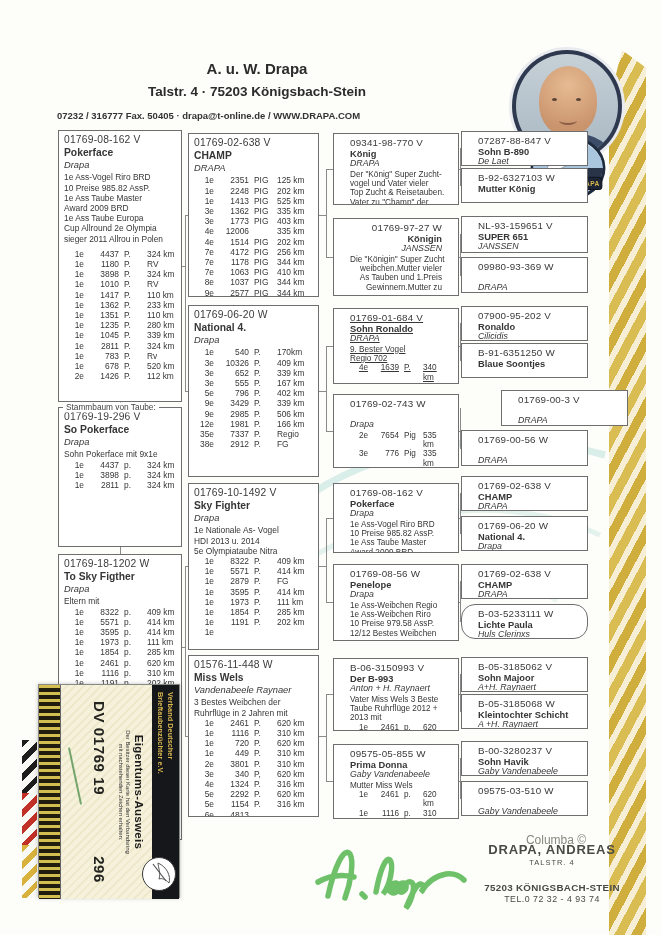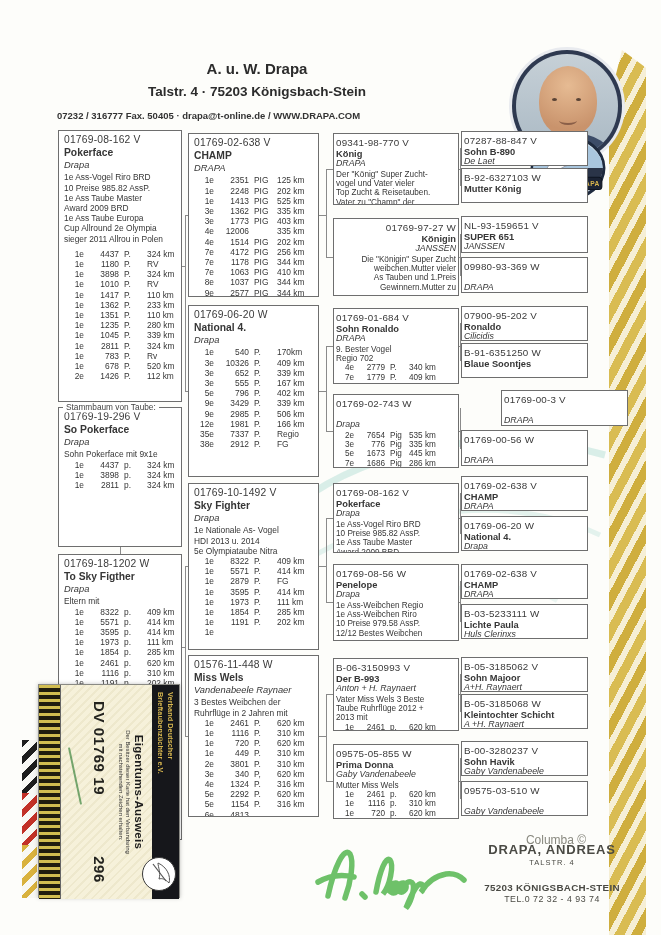--- a/index.html
+++ b/index.html
@@ -32,21 +32,21 @@
   .head::after{content:"";position:absolute;left:20px;top:50px;width:18px;height:7px;
         border-bottom:2px solid #8a5f48;border-radius:0 0 50% 50%;}
   .shoulders{position:absolute;left:6px;bottom:-6px;width:92px;height:32px;
         border-radius:50% 50% 0 0/90% 90% 0 0;background:#3c4c68;}
 
   .badge{position:absolute;left:529px;top:136px;width:78px;height:66px;}
 
   
   .pbox{position:absolute;background:#fff;border:1px solid #6e6e6e;box-sizing:border-box;
         padding:4px 5px;font-size:8.4px;line-height:10.2px;color:#363636;overflow:hidden;}
-  .pbox.small{padding:3px 2px;font-size:8.2px;line-height:9.4px;}
+  .pbox.small{padding:3px 16px;font-size:8.2px;line-height:9.4px;}
   .ring{font-size:10.3px;letter-spacing:.2px;margin-bottom:3px;color:#3a3a3a;white-space:nowrap;}
   .small .ring{font-size:9.8px;margin-bottom:1px;line-height:11px;}
   .bname{font-weight:bold;font-size:10.3px;min-height:11px;margin-bottom:1px;white-space:nowrap;}
   .small .bname{font-size:9.3px;min-height:10px;margin-bottom:0;line-height:10px;}
   .strain{font-style:italic;font-size:9.3px;margin-bottom:2px;white-space:nowrap;}
   .small .strain{font-size:8.8px;margin-bottom:1px;line-height:9.5px;}
   .note{white-space:nowrap;}
   .results{display:grid;grid-template-columns:20px 32px 22px 1fr;column-gap:3px;}
   .small .results{grid-template-columns:18px 28px 18px 1fr;}
   .results.gapped{margin-top:5px;}
@@ -526,29 +526,29 @@
       </div>
       <div class="pbox small" style="left: 333px; top: 218px; width: 126px; height: 78px; text-align: right;">
         <div class="ring">01769-97-27 W</div>
         <div class="bname">Königin</div>
         <div class="strain">JANSSEN</div>
         <div class="note">Die "Königin" Super Zucht</div>
         <div class="note">weibchen.Mutter vieler</div>
         <div class="note">As Tauben und 1.Preis</div>
         <div class="note">Gewinnern.Mutter zu</div>
       </div>
-      <div class="pbox small" style="left: 333px; top: 308px; width: 126px; height: 76px;">
+      <div class="pbox small" style="left: 333px; top: 308px; width: 126px; height: 76px; text-decoration: underline;">
         <div class="ring">01769-01-684 V</div>
         <div class="bname">Sohn Ronaldo</div>
         <div class="strain">DRAPA</div>
         <div class="note">9. Bester Vogel</div>
         <div class="note">Regio 702</div>
         <div class="results">
           <span class="r1">4e</span>
-          <span class="r2">2779</span>
+          <span class="r2">1639</span>
           <span class="r3">P.</span>
           <span class="r4">340 km</span>
           <span class="r1">7e</span>
           <span class="r2">1779</span>
           <span class="r3">P.</span>
           <span class="r4">409 km</span>
         </div>
       </div>
       <div class="pbox small" style="left: 333px; top: 394px; width: 126px; height: 74px;">
         <div class="ring">01769-02-743 W</div>
@@ -671,21 +671,21 @@
       <div class="pbox small" style="left: 461px; top: 516px; width: 127px; height: 35px;">
         <div class="ring">01769-06-20 W</div>
         <div class="bname">National  4.</div>
         <div class="strain">Drapa</div>
       </div>
       <div class="pbox small" style="left: 461px; top: 564px; width: 127px; height: 35px;">
         <div class="ring">01769-02-638 V</div>
         <div class="bname">CHAMP</div>
         <div class="strain">DRAPA</div>
       </div>
-      <div class="pbox small" style="left: 461px; top: 604px; width: 127px; height: 35px;">
+      <div class="pbox small" style="left: 461px; top: 604px; width: 127px; height: 35px; border-radius: 14px;">
         <div class="ring">B-03-5233111 W</div>
         <div class="bname">Lichte Paula</div>
         <div class="strain">Huls Clerinxs</div>
       </div>
       <div class="pbox small" style="left: 461px; top: 657px; width: 127px; height: 35px;">
         <div class="ring">B-05-3185062 V</div>
         <div class="bname">Sohn Majoor</div>
         <div class="strain">A+H. Raynaert</div>
       </div>
       <div class="pbox small" style="left: 461px; top: 694px; width: 127px; height: 35px;">

